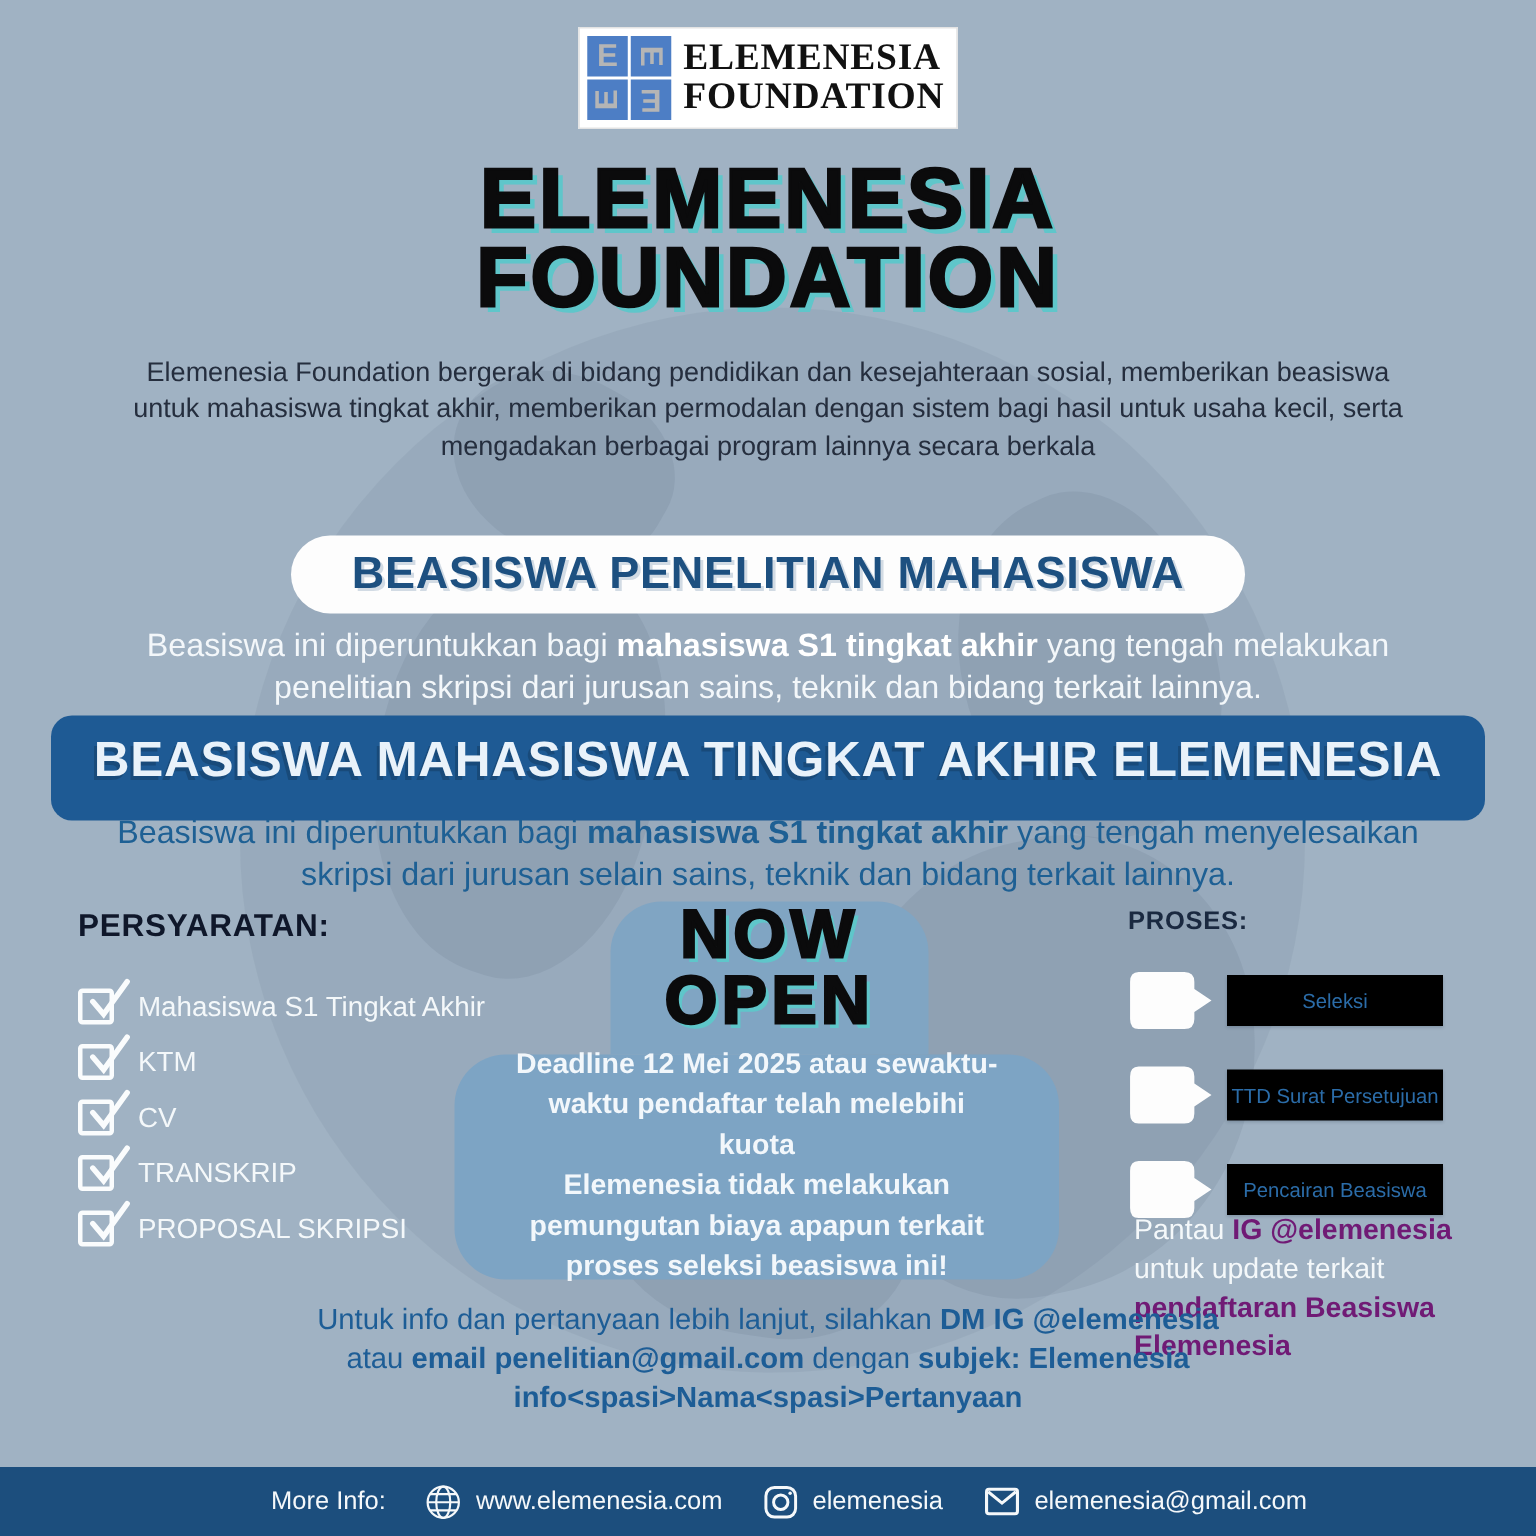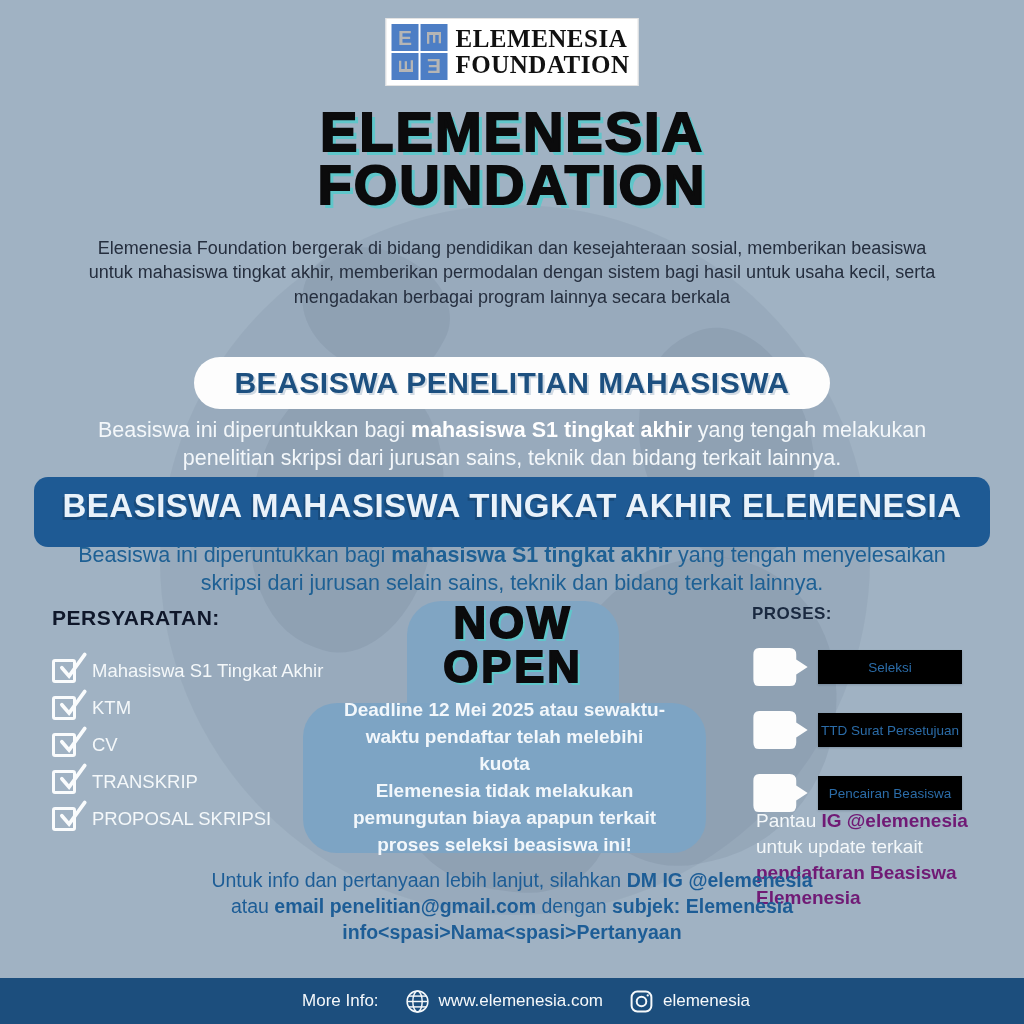--- a/index.html
+++ b/index.html
@@ -248,15 +248,22 @@
       <span>www.elemenesia.com</span>
     </span>
     <span class="group">
       <svg width="25" height="25" viewBox="0 0 24 24" fill="none" stroke="#f5f8fa" stroke-width="1.9">
           <rect x="2.5" y="2.5" width="19" height="19" rx="5.5"></rect>
           <circle cx="12" cy="12" r="4.6"></circle>
           <circle cx="18" cy="6.2" r="1.1" fill="#f5f8fa" stroke="none"></circle>
         </svg>
       <span>elemenesia</span>
     </span>
+    <span class="group">
+      <svg width="26" height="26" viewBox="0 0 24 24" fill="none" stroke="#f5f8fa" stroke-width="1.9">
+          <rect x="2.5" y="4.5" width="19" height="15" rx="1.5"></rect>
+          <path d="M3.5 6 L12 13 L20.5 6"></path>
+        </svg>
+      <span>elemenesia@gmail.com</span>
+    </span>
   </div>
 
 </div>
 
 </body></html>

